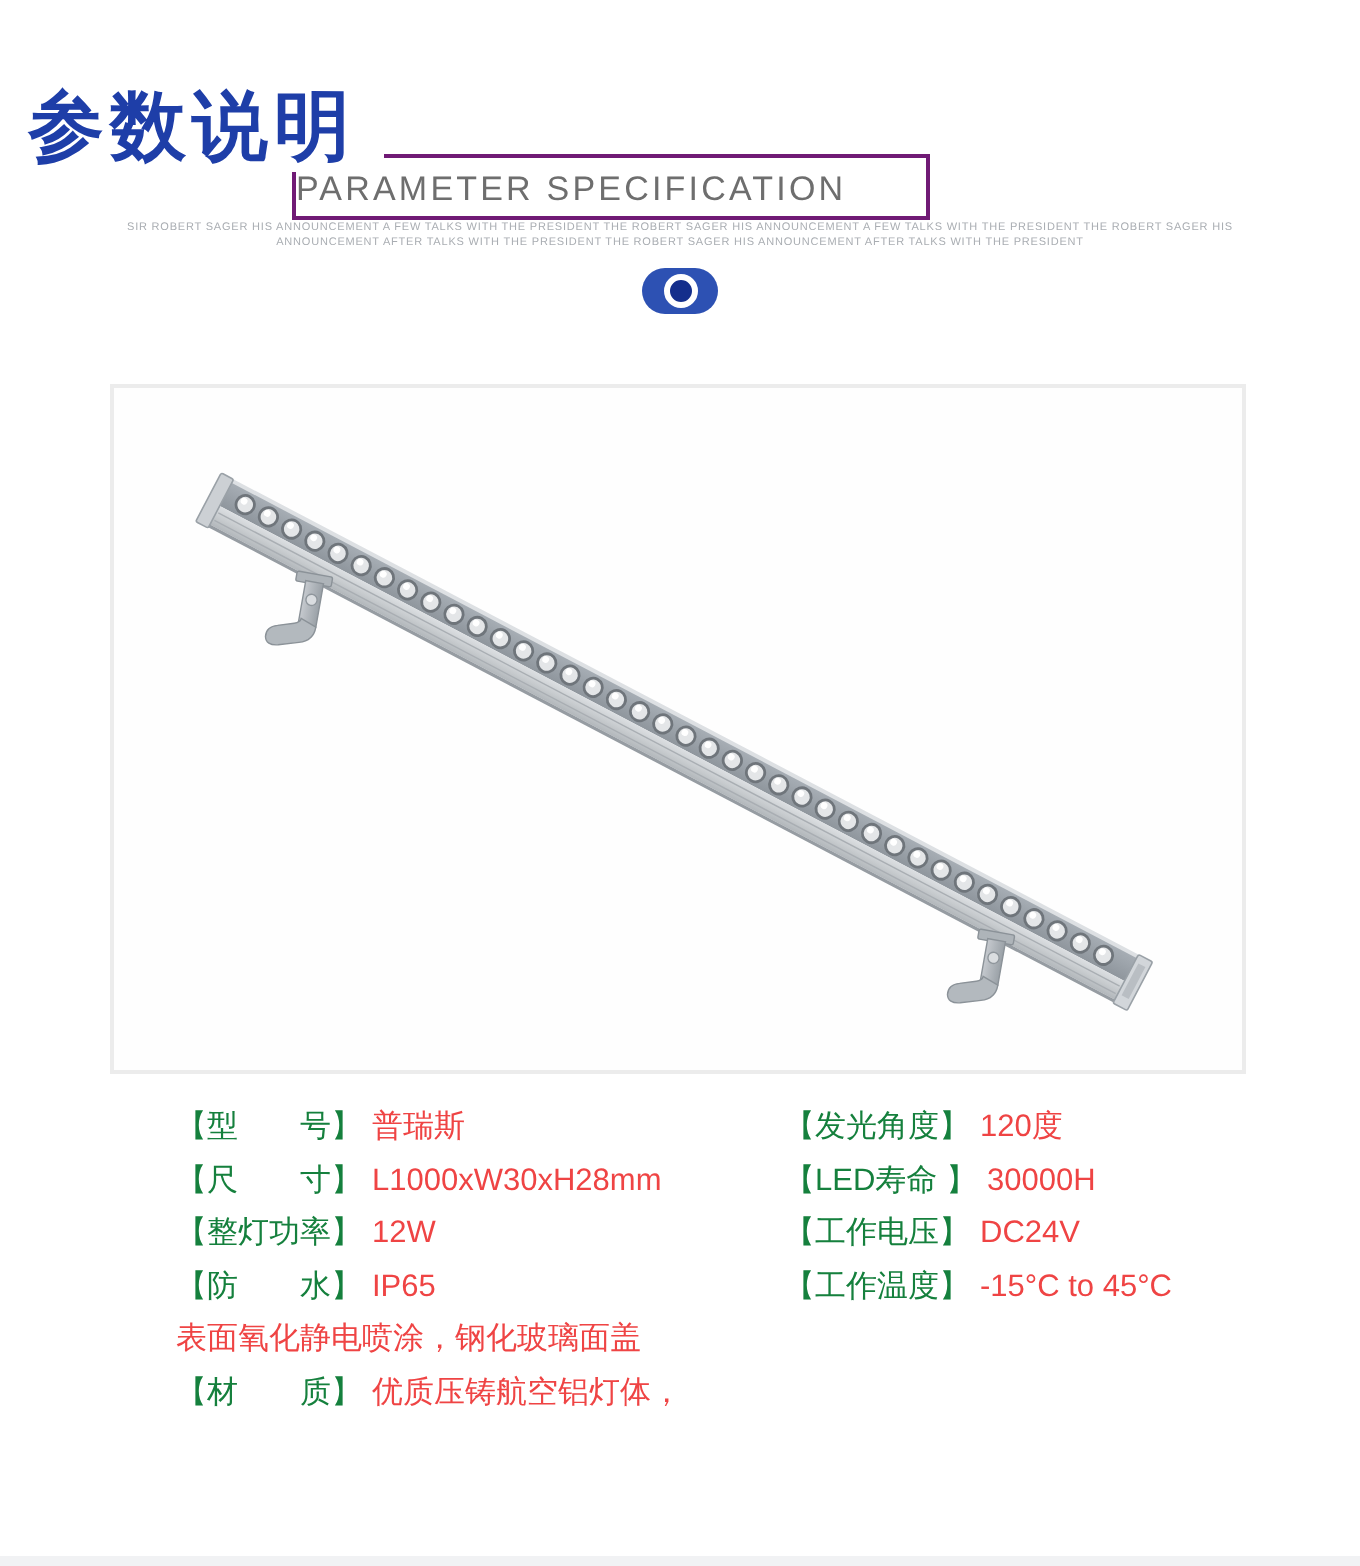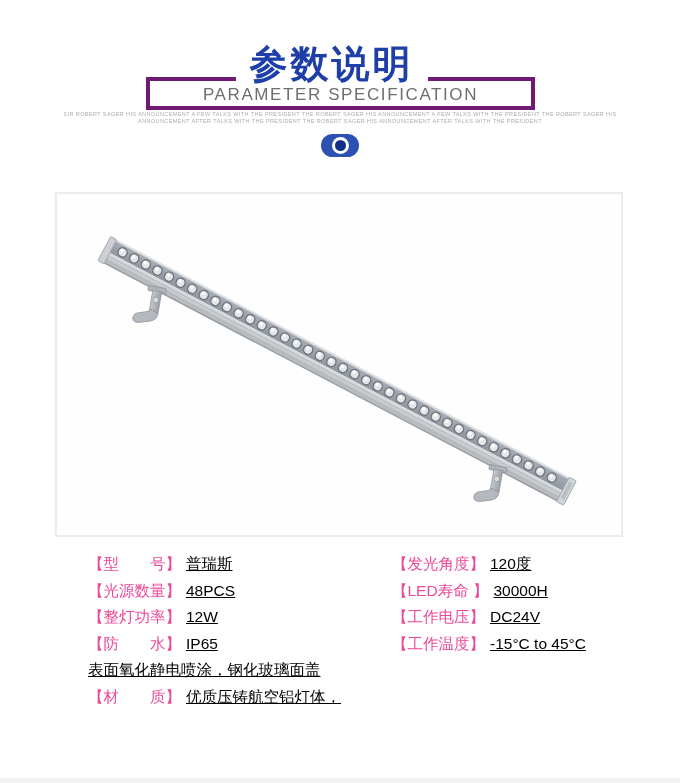--- a/index.html
+++ b/index.html
@@ -1,30 +1,30 @@
 <!DOCTYPE html>
 <html><head>
 <meta charset="utf-8">
 <style>
   html,body{margin:0;padding:0;background:#ffffff;}
   body{font-family:"Liberation Sans","DejaVu Sans",sans-serif;}
   #page{position:relative;width:680px;height:783px;background:#ffffff;overflow:hidden;margin:0 auto;}
 
   
   .sub-box{
-    position:absolute;left:146px;top:77px;width:389px;height:33px;
-    border:4px solid #701a75;box-sizing:border-box;
-    display:flex;align-items:center;justify-content:center;
+    position:absolute;left:146px;top:77px;width:319px;height:33px;
+    border:2px solid #701a75;box-sizing:border-box;
+    display:flex;align-items:center;justify-content:flex-start;
   }
   .subtitle{
     font-size:17px;color:#6e6e6e;letter-spacing:1.6px;padding-top:2px;
     white-space:nowrap;
   }
   .main-title{
-    position:absolute;left:0;top:42px;width:663px;text-align:center;z-index:2;
+    position:absolute;left:0;top:42px;width:663px;z-index:2;
     pointer-events:none;
   }
   .main-title span{
     display:inline-block;background:#ffffff;padding:0 14px;
     font-size:38px;font-weight:bold;color:#1e3ea8;letter-spacing:3px;
     line-height:44px;
   }
   .fineprint-wrap{position:absolute;top:110px;left:0;width:680px;height:20px;overflow:hidden;}
   .fineprint-inner{
     position:absolute;left:-340px;top:0;width:1360px;
@@ -50,22 +50,22 @@
   .product-box svg{display:block;}
 
   
   .spec-col{position:absolute;top:551px;}
   .spec-col.left{left:88px;width:285px;}
   .spec-col.right{left:392px;width:290px;}
   .spec-row{
     height:26.6px;line-height:26.6px;white-space:nowrap;
     font-size:15.5px;color:#404040;
   }
-  .spec-label{color:#ec4899;}
-  .spec-value{margin-left:5px;color:#000000;text-decoration:underline;}
+  .spec-label{color:#15803d;}
+  .spec-value{margin-left:5px;color:#ef4444;}
   .footer-strip{
     position:absolute;left:0;bottom:0;width:680px;height:5px;background:#f1f2f4;
   }
 </style>
 </head>
 <body>
 
 <div id="page">
 
   <div class="sub-box">
@@ -204,21 +204,21 @@
         <rect x="-9" y="-3" width="18" height="5" rx="1" fill="#aeb4b9" stroke="#8b9298" stroke-width="0.7"></rect>
         <path d="M-4,1 h9 v22 h-9 z" fill="url(#gArm)" stroke="#8b9298" stroke-width="0.7"></path>
         <path d="M5,23 q0,7 -7,9 l-10,3 q-6,1.5 -7,-3 q-0.5,-5 5,-6.5 l8,-2.5 q3,-1 3,-3 z" fill="#b3b9be" stroke="#8b9298" stroke-width="0.7"></path>
         <circle cx="0.5" cy="10" r="2.8" fill="#dadde0" stroke="#8f969c" stroke-width="0.7"></circle>
       </g>
     </svg>
   </div>
 
   <div class="spec-col left">
     <div class="spec-row"><span class="spec-label">【型　　号】</span><span class="spec-value">普瑞斯</span></div>
-    <div class="spec-row"><span class="spec-label">【光源数量】</span><span class="spec-value">48PCS</span></div>
+    <div class="spec-row"><span class="spec-label">【尺　　寸】</span><span class="spec-value">L1000xW30xH28mm</span></div>
     <div class="spec-row"><span class="spec-label">【整灯功率】</span><span class="spec-value">12W</span></div>
     <div class="spec-row"><span class="spec-label">【防　　水】</span><span class="spec-value">IP65</span></div>
     <div class="spec-row"><span class="spec-value" style="margin-left:0">表面氧化静电喷涂，钢化玻璃面盖</span></div>
     <div class="spec-row"><span class="spec-label">【材　　质】</span><span class="spec-value">优质压铸航空铝灯体，</span></div>
   </div>
 
   <div class="spec-col right">
     <div class="spec-row"><span class="spec-label">【发光角度】</span><span class="spec-value">120度</span></div>
     <div class="spec-row"><span class="spec-label">【LED寿命 】</span><span class="spec-value">30000H</span></div>
     <div class="spec-row"><span class="spec-label">【工作电压】</span><span class="spec-value">DC24V</span></div>

